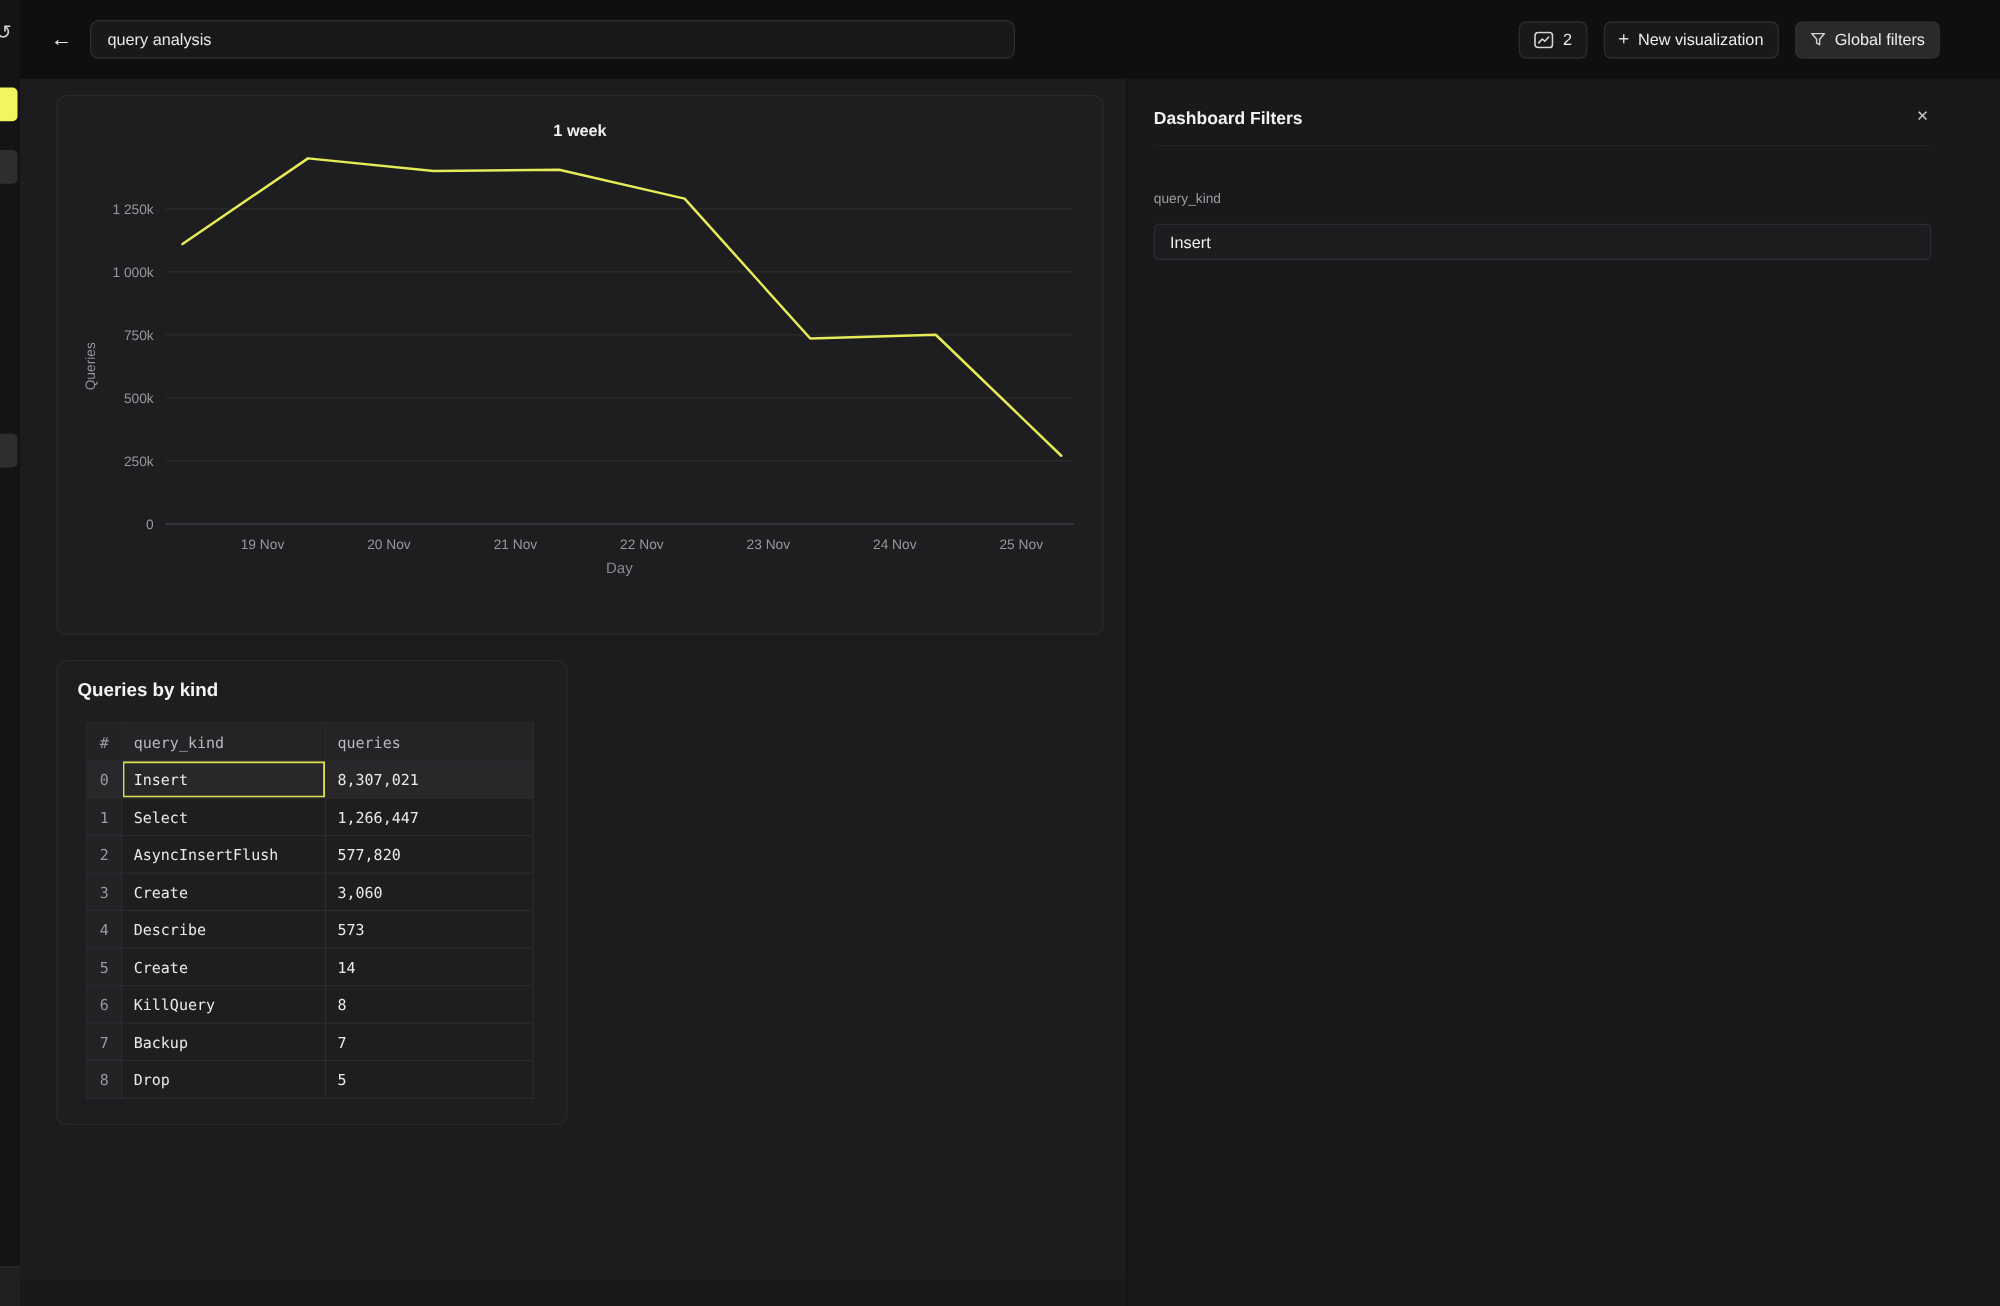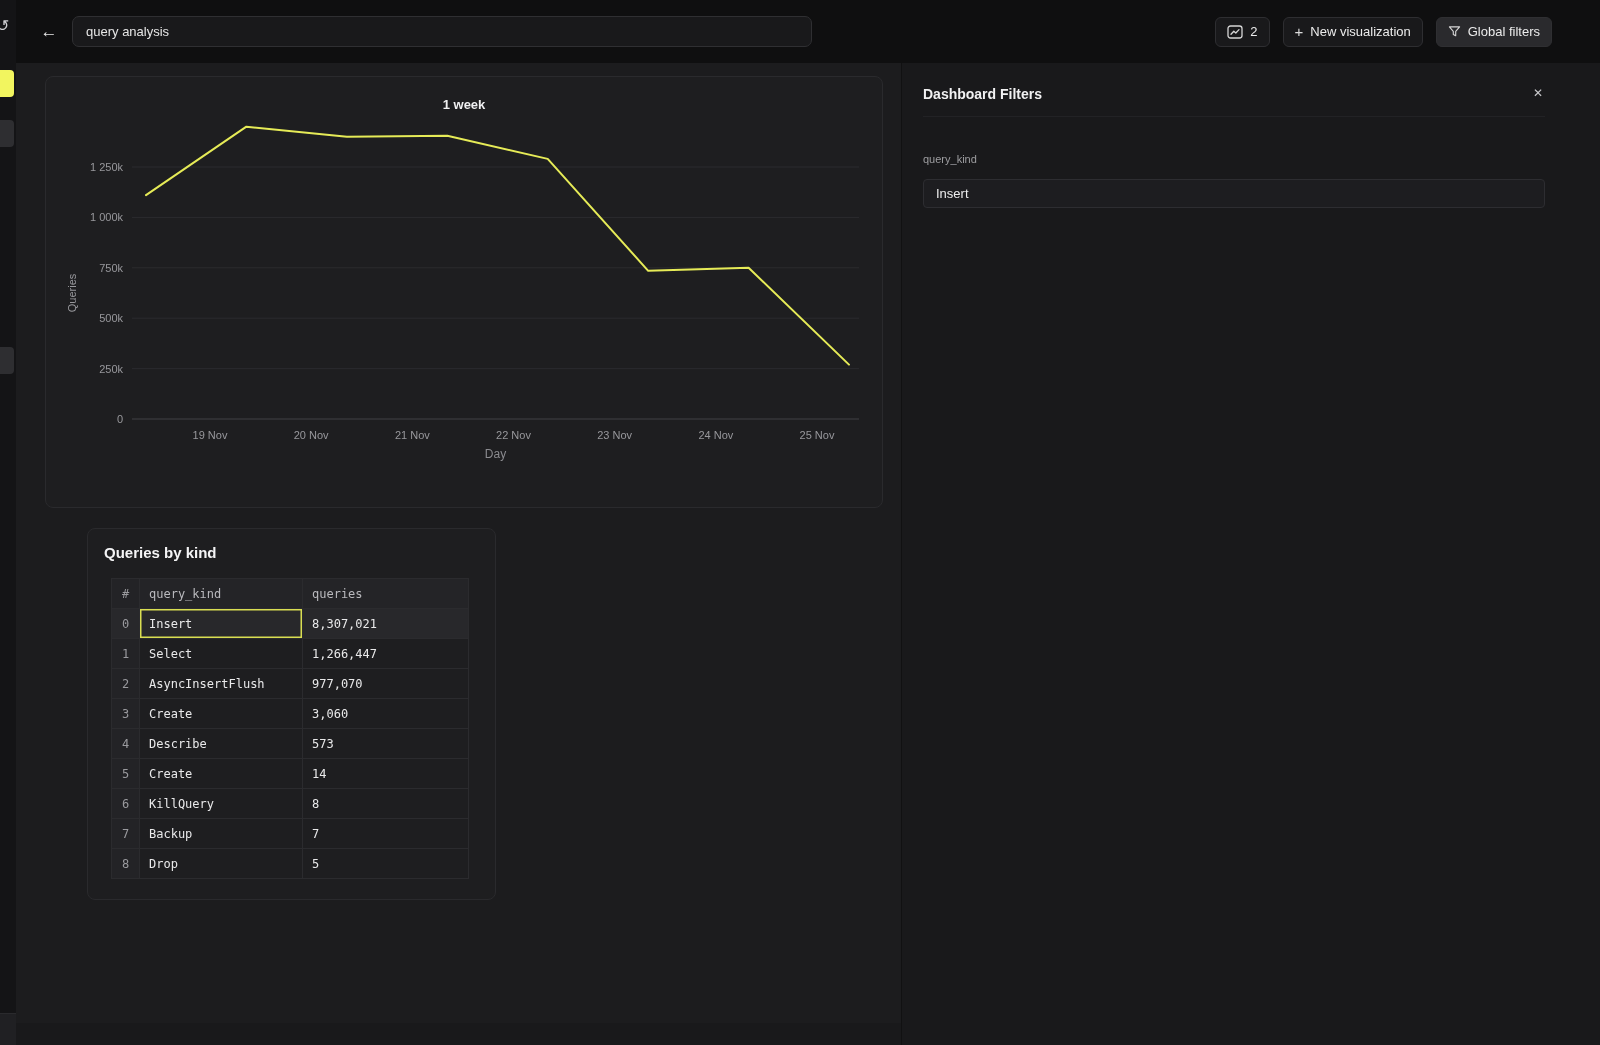--- a/index.html
+++ b/index.html
@@ -33,21 +33,21 @@
   .content-row { flex: 1; display: flex; min-height: 0; }
   .content { width: 885px; flex: 0 0 885px; background: #1c1c1e; padding: 13px 0 0 29px; position: relative; }
   .bottom-strip { position: absolute; left: 0; right: 0; bottom: 0; height: 22px; background: #19191b; }
 
   .card { background: #1e1e20; border: 1px solid #2a2a2d; border-radius: 8px; }
   .chart-card { width: 838px; height: 432px; padding: 14px 16px; }
   .card-title { font-size: 15px; font-weight: bold; color: #f4f4f5; line-height: 19px; }
   .card-subtitle { font-size: 13px; font-weight: bold; color: #f0f0f1; line-height: 17px; margin-top: 5px; text-align: center; }
   .chart-svg { display: block; margin-top: 9px; }
 
-  .table-card { width: 409px; height: 372px; padding: 14px 16px; margin-top: 20px; margin-left: 42px; }
+  .table-card { width: 409px; height: 372px; padding: 14px 16px; margin-top: 20px; }
   .qk-table { border-collapse: collapse; margin: 16px 0 0 7px; font-family: "DejaVu Sans Mono", monospace; font-size: 12px; }
   .qk-table th, .qk-table td { border: 1px solid #2b2b2e; height: 30px; padding: 0 9px; text-align: left; font-weight: normal; white-space: nowrap; }
   .qk-table thead th { background: #242427; color: #b9b9bd; }
   .qk-table th.idx, .qk-table td.idx { width: 28px; color: #9a9a9e; text-align: center; padding: 0 4px; background: #232326; }
   .qk-table th.kind, .qk-table td.kind { width: 163px; }
   .qk-table th.qty, .qk-table td.qty { width: 166px; }
   .qk-table td { color: #e9e9ea; cursor: default; }
   .qk-table tr.row-active td { background: #28282b; }
   .qk-table tr.row-active td.idx { background: #28282b; }
   .qk-table td.cell-selected { box-shadow: inset 0 0 0 1.5px #d9de52; }
@@ -153,21 +153,21 @@
                   <td class="qty">8,307,021</td>
                 </tr>
                 <tr>
                   <td class="idx">1</td>
                   <td class="kind">Select</td>
                   <td class="qty">1,266,447</td>
                 </tr>
                 <tr>
                   <td class="idx">2</td>
                   <td class="kind">AsyncInsertFlush</td>
-                  <td class="qty">977,070</td>
+                  <td class="qty">577,820</td>
                 </tr>
                 <tr>
                   <td class="idx">3</td>
                   <td class="kind">Create</td>
                   <td class="qty">3,060</td>
                 </tr>
                 <tr>
                   <td class="idx">4</td>
                   <td class="kind">Describe</td>
                   <td class="qty">573</td>

